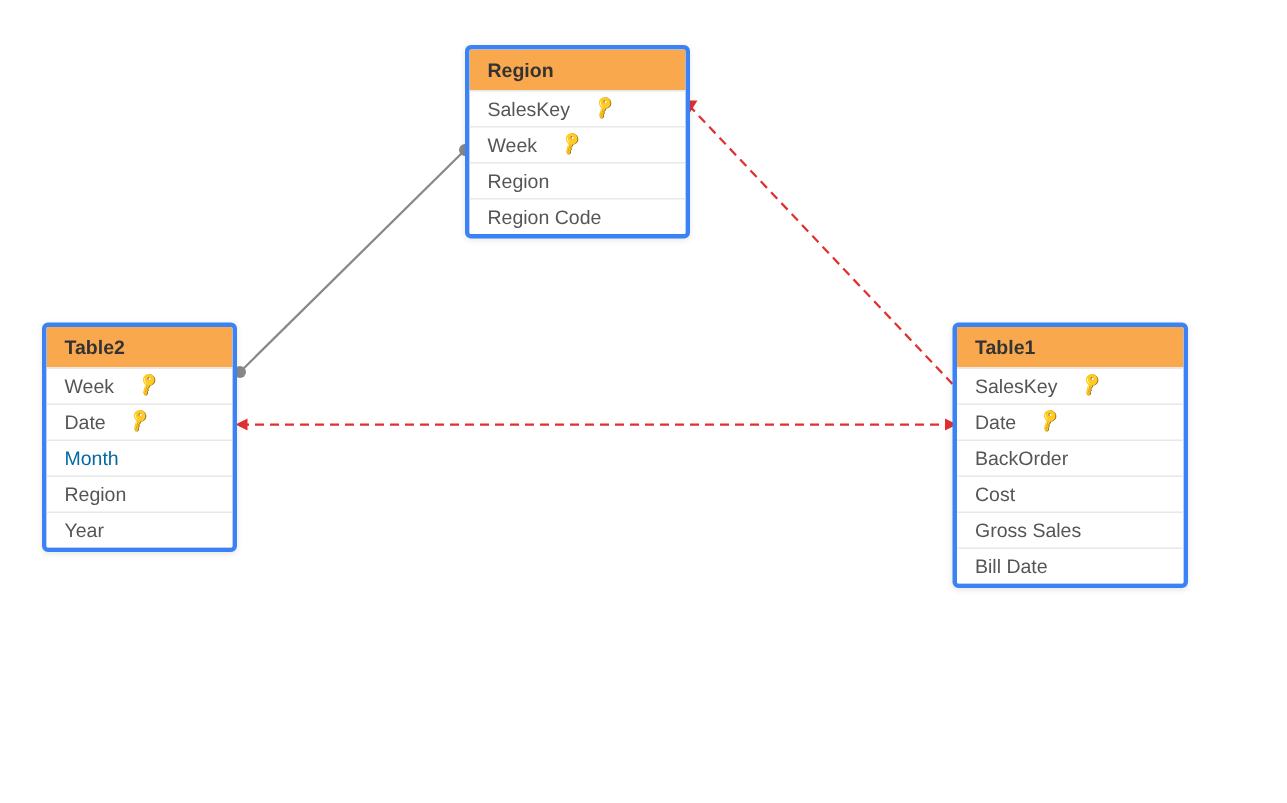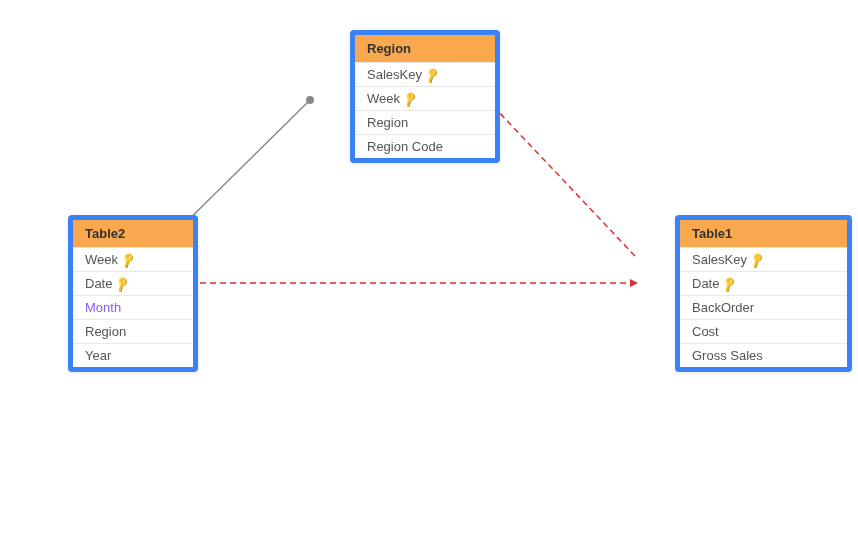--- a/index.html
+++ b/index.html
@@ -12,49 +12,48 @@
       overflow: hidden;
       position: relative;
     }
     .canvas {
       position: relative;
       width: 858px;
       height: 535px;
     }
     .table-card {
       position: absolute;
-      border: 5px solid #3b82f6;
+      border: 3px solid #3b82f6;
       border-radius: 4px;
       overflow: hidden;
       background: #fff;
       min-width: 130px;
       box-shadow: 0 1px 4px rgba(0,0,0,0.1);
-      margin-left: 40px;
     }
     .table-header {
       background: #f9a84d;
       padding: 6px 12px;
       font-weight: bold;
       font-size: 13px;
       color: #333;
     }
     .table-body {
       background: #fff;
     }
     .table-row {
       padding: 4px 12px;
       border-top: 1px solid #e8e8e8;
       color: #555;
       display: flex;
-      align-items: flex-end;
-      gap: 4px;
+      align-items: flex-start;
+      gap: 16px;
       white-space: nowrap;
     }
     .table-row.highlight {
-      color: #8b5cf6;
+      color: #0369a1;
     }
     .key-icon {
       display: inline-block;
       font-size: 11px;
       color: #888;
       transform: rotate(-30deg);
     }
     svg.connections {
       position: absolute;
       top: 0;
@@ -127,21 +126,21 @@
       </div>
       <div class="table-row">
         <span>Region</span>
       </div>
       <div class="table-row">
         <span>Year</span>
       </div>
     </div>
   </div>
 
-  <div class="table-card" style="left: 635px; top: 215px; width: 177px;">
+  <div class="table-card" style="left: 635px; top: 215px; width: 157px;">
     <div class="table-header">
       <span>Table1</span>
     </div>
     <div class="table-body">
       <div class="table-row">
         <span>SalesKey</span>
         <span class="key-icon">🔑</span>
       </div>
       <div class="table-row">
         <span>Date</span>
@@ -149,16 +148,19 @@
       </div>
       <div class="table-row">
         <span>BackOrder</span>
       </div>
       <div class="table-row">
         <span>Cost</span>
       </div>
       <div class="table-row">
         <span>Gross Sales</span>
       </div>
+      <div class="table-row">
+        <span>Bill Date</span>
+      </div>
     </div>
   </div>
 
 </div>
 
 </body></html>

